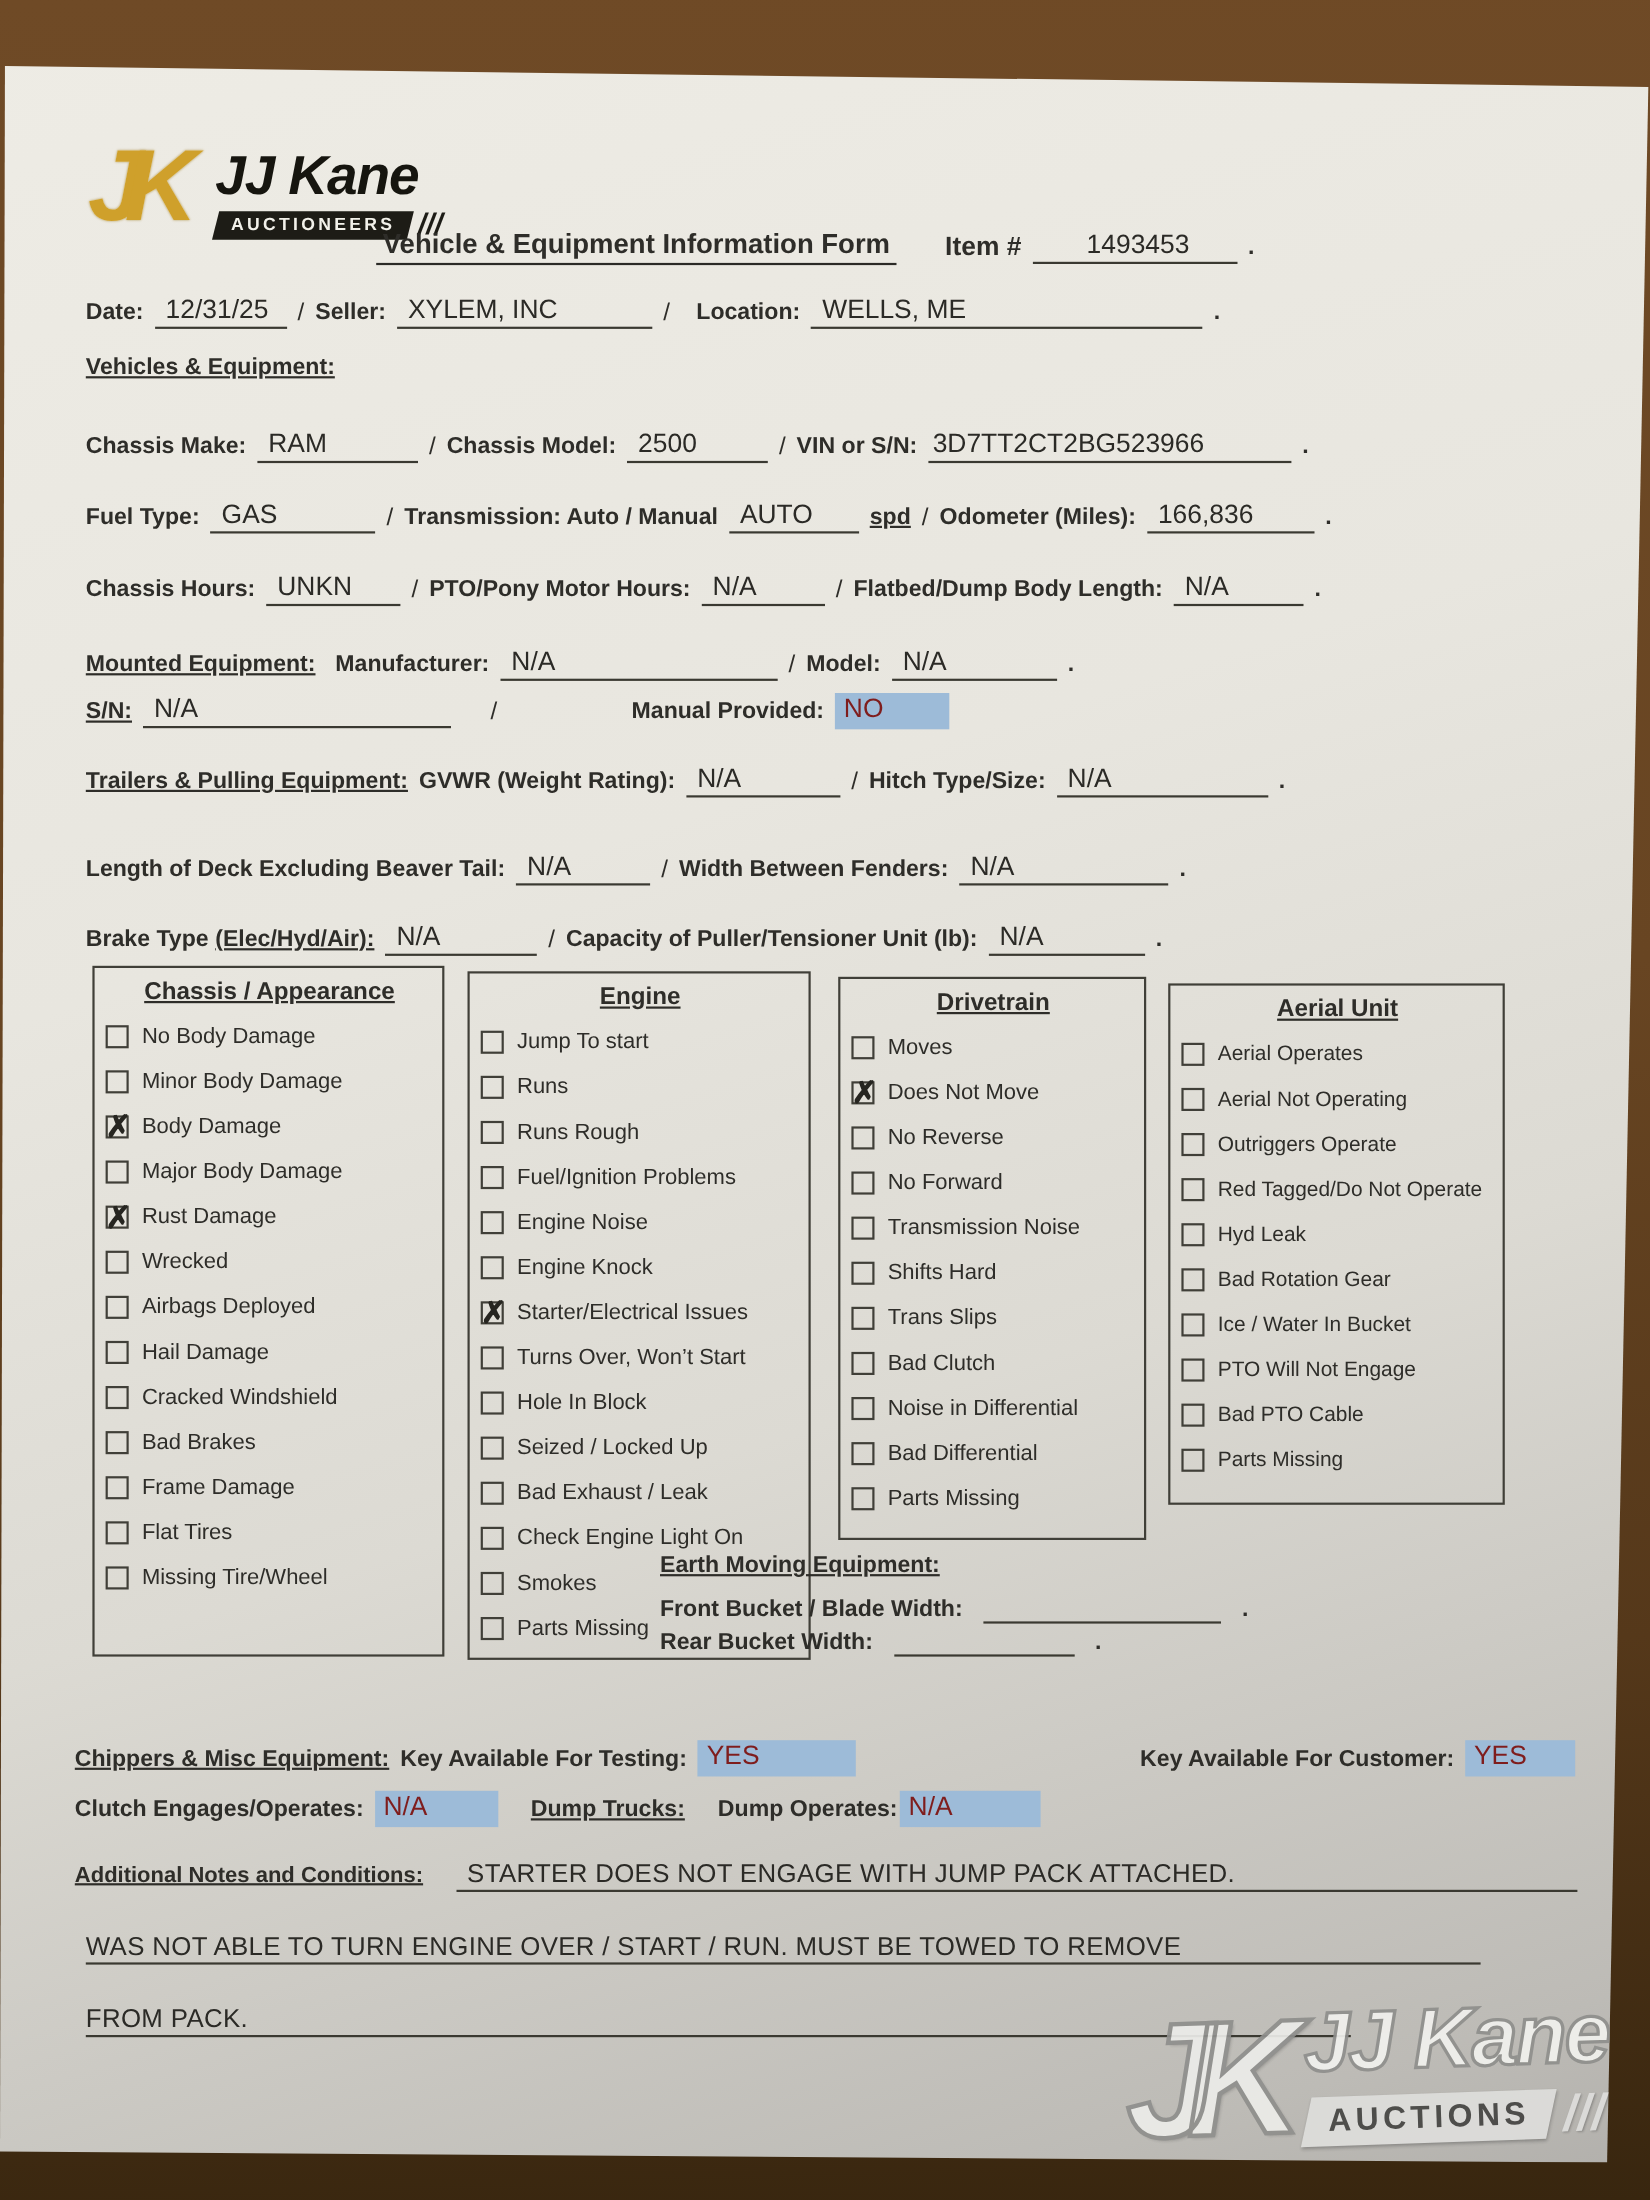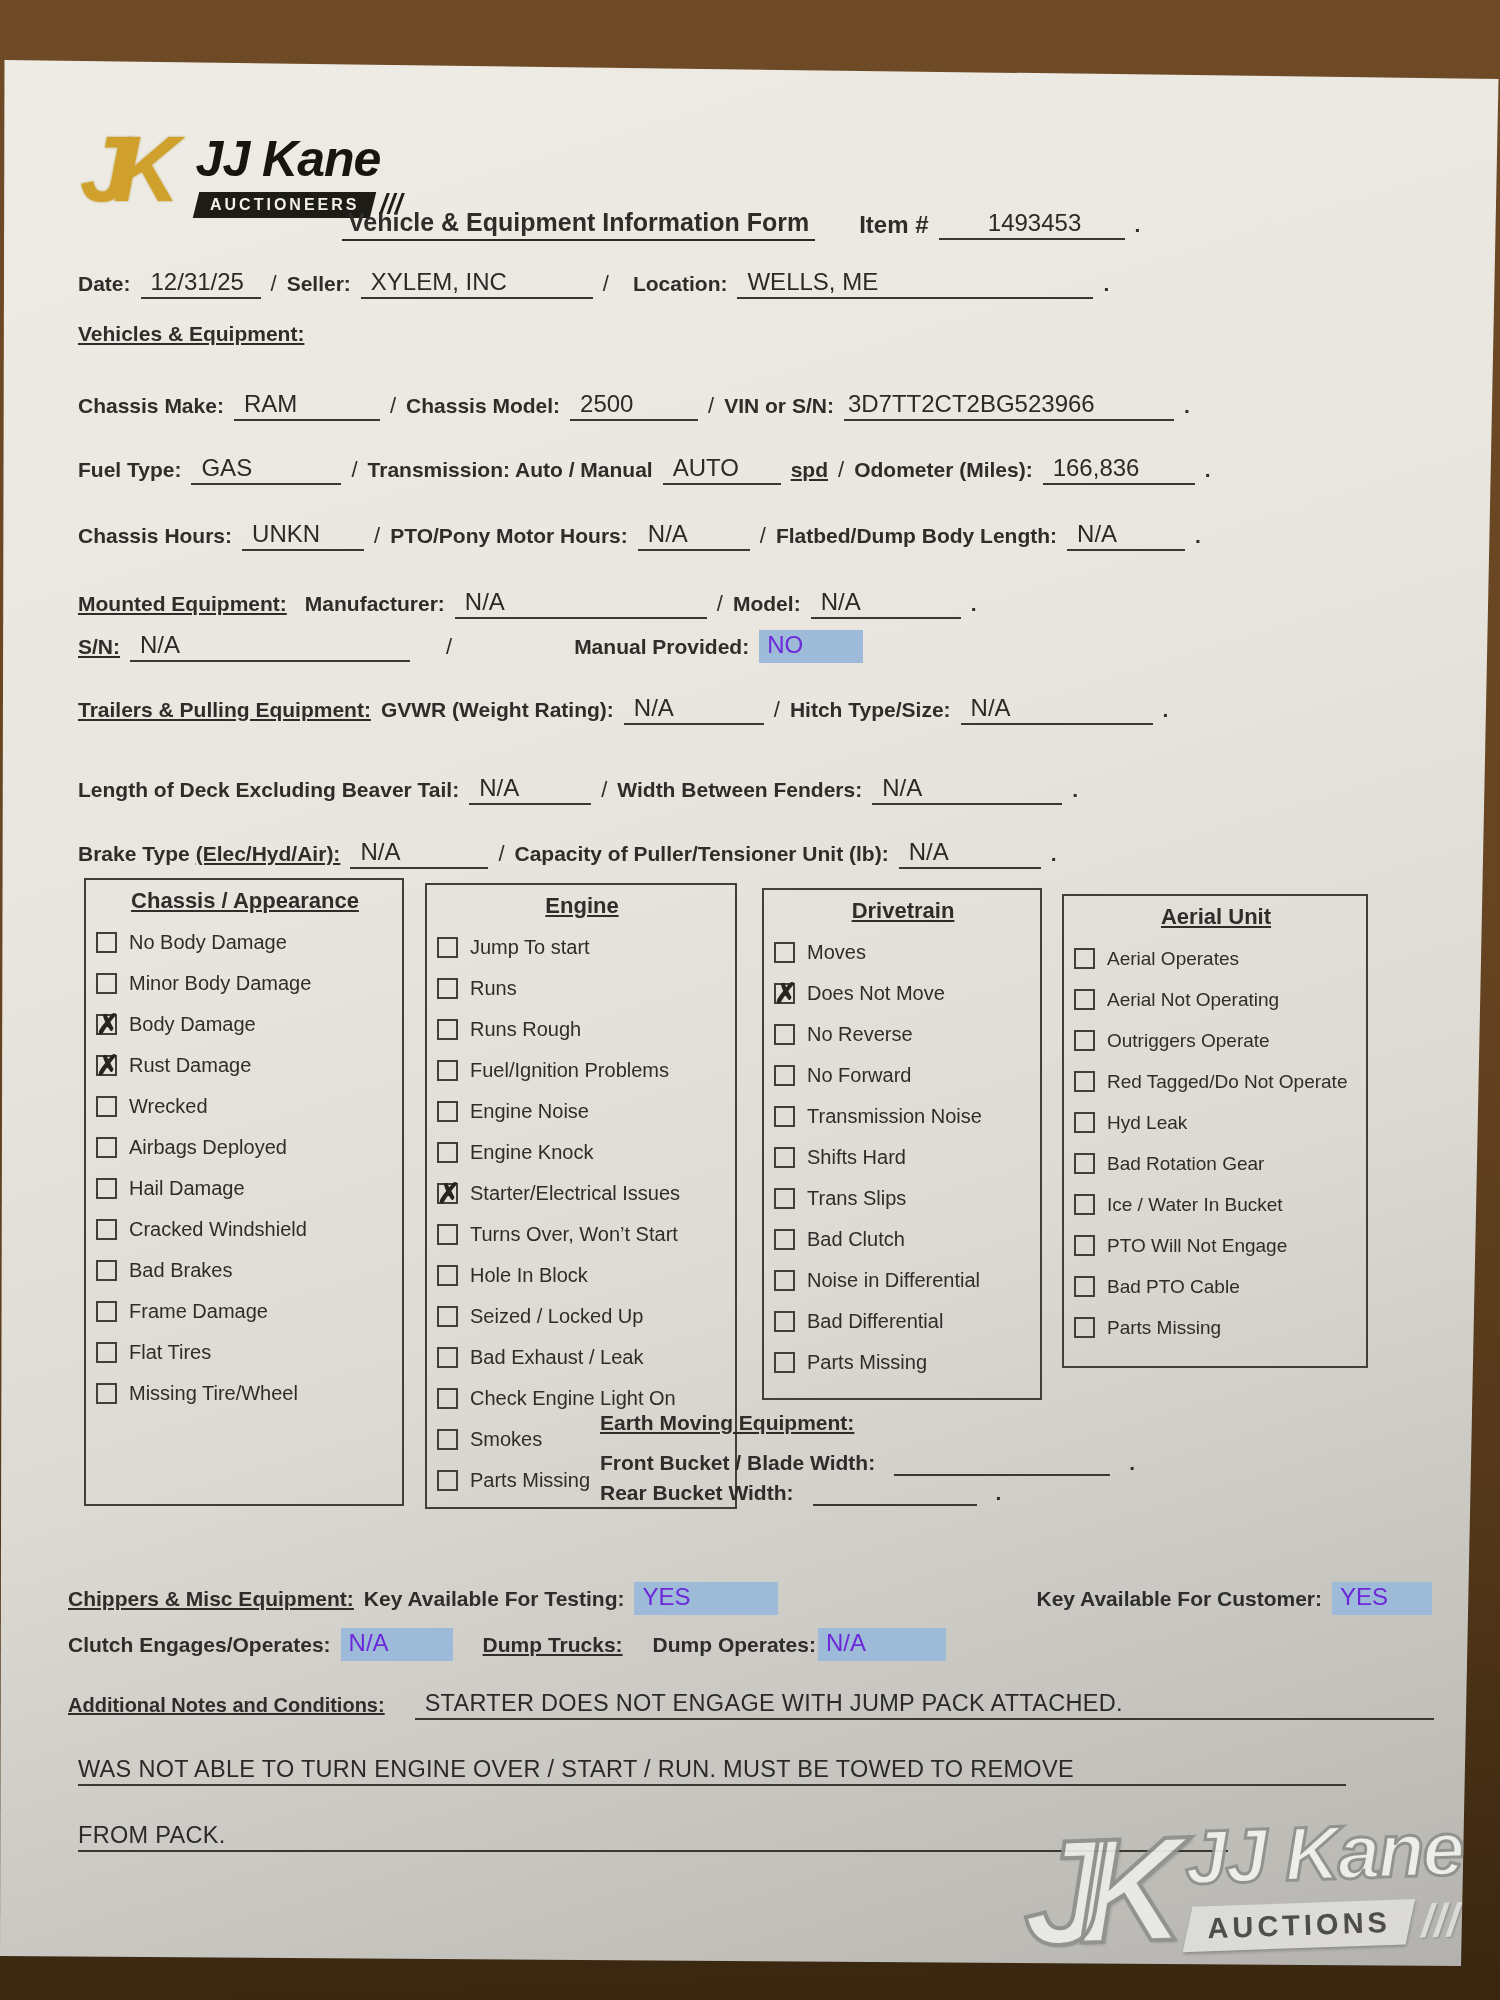--- a/index.html
+++ b/index.html
@@ -14,21 +14,21 @@
     background:linear-gradient(163deg,#eeece5 0%,#e8e6df 38%,#dcdad3 62%,#bdbbb6 92%,#b0aeaa 100%);
     clip-path:polygon(0.3% 3%, 99.9% 3.95%, 97.4% 98.3%, 0% 97.8%);
   }
   .band{position:absolute;left:78px;display:flex;align-items:center;gap:10px;white-space:nowrap}
   .lbl{font-weight:bold;font-size:21px}
   .heading{font-weight:bold;font-size:21px;text-decoration:underline}
   .fill{display:inline-block;border-bottom:2px solid #3a3931}
   .val{font-size:24px;padding:0 4px 1px 10px;color:#2b2a26;display:inline-block}
   .sep{font-size:22px}
   .dot{font-weight:bold;font-size:21px}
-  .hl{background:#9dbbd8;font-size:24px;padding:1px 14px 4px 8px;color:#6d28d9}
+  .hl{background:#9dbbd8;font-size:24px;padding:1px 14px 4px 8px;color:#7f1d1d}
   .ulbl{text-decoration:underline}
 
   
   #logo{position:absolute;left:80px;top:126px;display:flex;align-items:flex-start;gap:14px}
   .logo-mark{font-size:92px;font-weight:bold;font-style:italic;letter-spacing:-18px;line-height:.95;color:#cfa02b;padding-right:20px;text-shadow:0 0 1px #fff,0 0 2px #9c7a1c}
   .logo-right{display:flex;flex-direction:column;margin-top:8px}
   .logo-name{font-size:50px;font-weight:bold;letter-spacing:-1px;line-height:1;color:#16150f;font-style:italic}
   .logo-bar-row{display:flex;align-items:center;gap:7px;margin-top:5px}
   .logo-bar{background:#1d1c16;transform:skewX(-14deg);padding:4px 14px}
   .logo-bar span{display:inline-block;transform:skewX(14deg);color:#f2f1ea;font-size:16px;font-weight:bold;letter-spacing:3px}
@@ -194,20 +194,24 @@
             <span class="chk"></span>
             <span class="chk-label">No Body Damage</span>
           </div>
           <div class="chk-row">
             <span class="chk"></span>
             <span class="chk-label">Minor Body Damage</span>
           </div>
           <div class="chk-row">
             <span class="chk checked"></span>
             <span class="chk-label">Body Damage</span>
+          </div>
+          <div class="chk-row">
+            <span class="chk"></span>
+            <span class="chk-label">Major Body Damage</span>
           </div>
           <div class="chk-row">
             <span class="chk checked"></span>
             <span class="chk-label">Rust Damage</span>
           </div>
           <div class="chk-row">
             <span class="chk"></span>
             <span class="chk-label">Wrecked</span>
           </div>
           <div class="chk-row">

